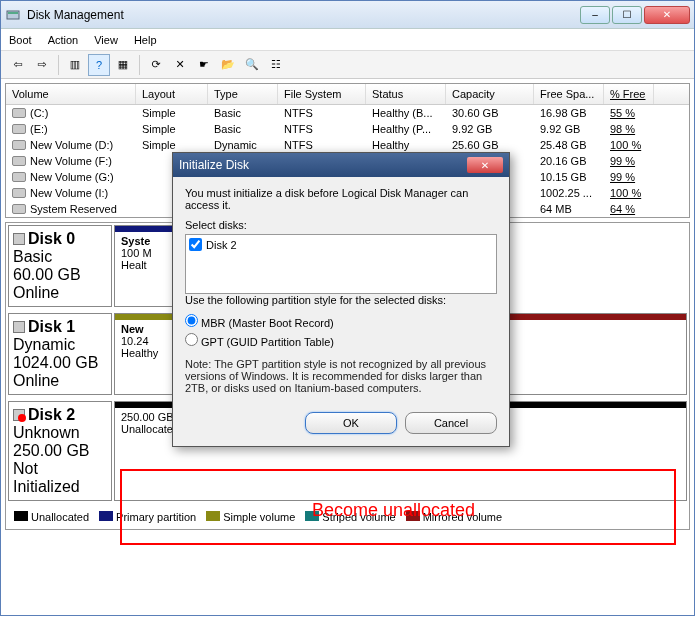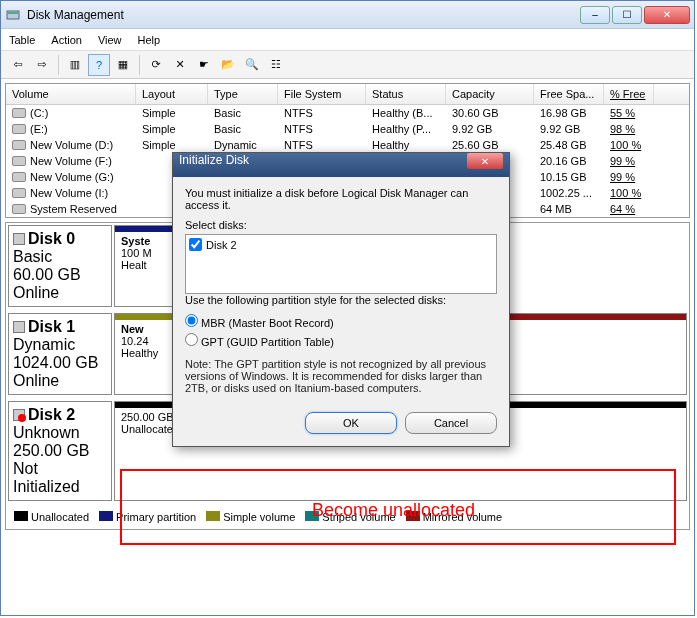--- a/index.html
+++ b/index.html
@@ -38,21 +38,21 @@
 .disk-info .dname { font-weight: bold; display:flex; align-items:center; gap:3px;}
 .disk-partitions { flex: 1; display: flex; gap: 2px; margin-left: 2px; }
 .partition { border: 1px solid #888; padding: 3px 6px; font-size: 11px; position: relative; background:#fff; }
 .partition .pbar { height: 6px; margin: -3px -6px 3px -6px; }
 .legend { display: flex; gap: 10px; padding: 4px 6px; font-size: 11px; align-items:center; }
 .legend .sw { width: 14px; height: 10px; display: inline-block; margin-right: 3px; }
 .annotation { border: 2px solid red; position: absolute; }
 .anno-text { color: red; font-size: 18px; position: absolute; }
 
 .dialog { position: absolute; left: 172px; top: 152px; width: 338px; background: #f0f0f0; border: 1px solid #555; box-shadow: 3px 3px 10px rgba(0,0,0,.4); z-index: 10; }
-.dialog .dtitle { height: 24px; background: linear-gradient(#4a6a9a,#2a4a7a); color: #fff; display: flex; padding: 0 6px; font-size: 12px; }
+.dialog .dtitle { height: 24px; background: linear-gradient(#4a6a9a,#2a4a7a); color: #fff; display: flex; align-items: center; padding: 0 6px; font-size: 12px; }
 .dialog .dtitle span { flex:1; }
 .dialog .dclose { width: 36px; height: 16px; background: linear-gradient(#f8a0a0,#d04040); border-radius:2px; display:flex; align-items:center; justify-content:center; font-size:10px; cursor:pointer;}
 .dialog .body { padding: 10px 12px; font-size: 11px; }
 .dialog .disks-box { border: 1px solid #999; background: #fff; height: 60px; padding: 3px; margin-top: 3px; }
 .dialog .disks-box label { display:flex; align-items:center; gap:4px; }
 .dialog .radios { margin: 6px 0 8px 0; }
 .dialog .radios label { display:block; padding: 2px 0; }
 .dialog .note { font-size: 11px; color: #222; }
 .dialog .buttons { display: flex; justify-content: flex-end; gap: 8px; padding: 8px 12px 12px; }
 .dialog button { width: 92px; height: 22px; font-size: 11px; cursor:pointer; background:linear-gradient(#fdfdfd,#e4e4e4); border:1px solid #888; border-radius:8px;}
@@ -74,21 +74,21 @@
     </span>
     <span class="title">Disk Management</span>
     <div class="winbtns">
       <div class="winbtn min">–</div>
       <div class="winbtn max">☐</div>
       <div class="winbtn close">✕</div>
     </div>
   </div>
 
   <div class="menubar">
-    <span>Table</span>
+    <span>Boot</span>
     <span>Action</span>
     <span>View</span>
     <span>Help</span>
   </div>
 
   <div class="toolbar">
     <div class="btn">⇦</div>
     <div class="btn">⇨</div>
     <div class="sep"></div>
     <div class="btn">▥</div>

